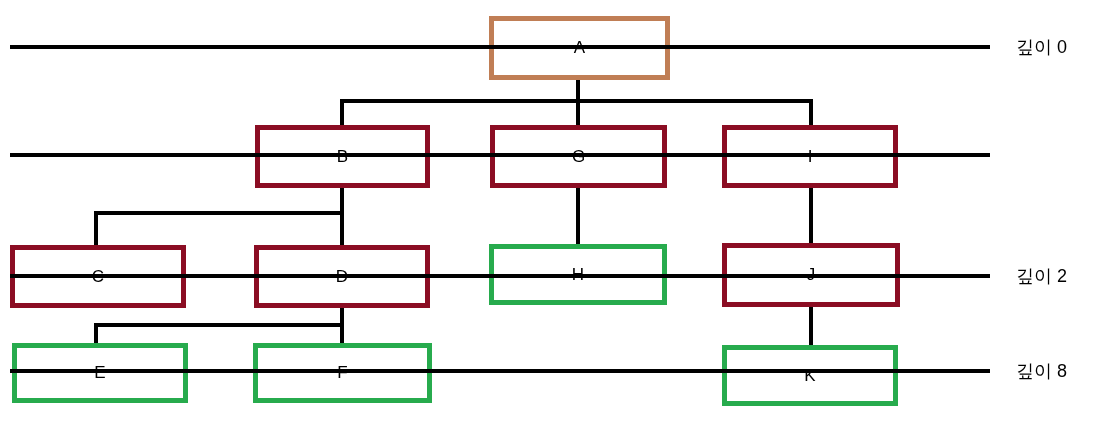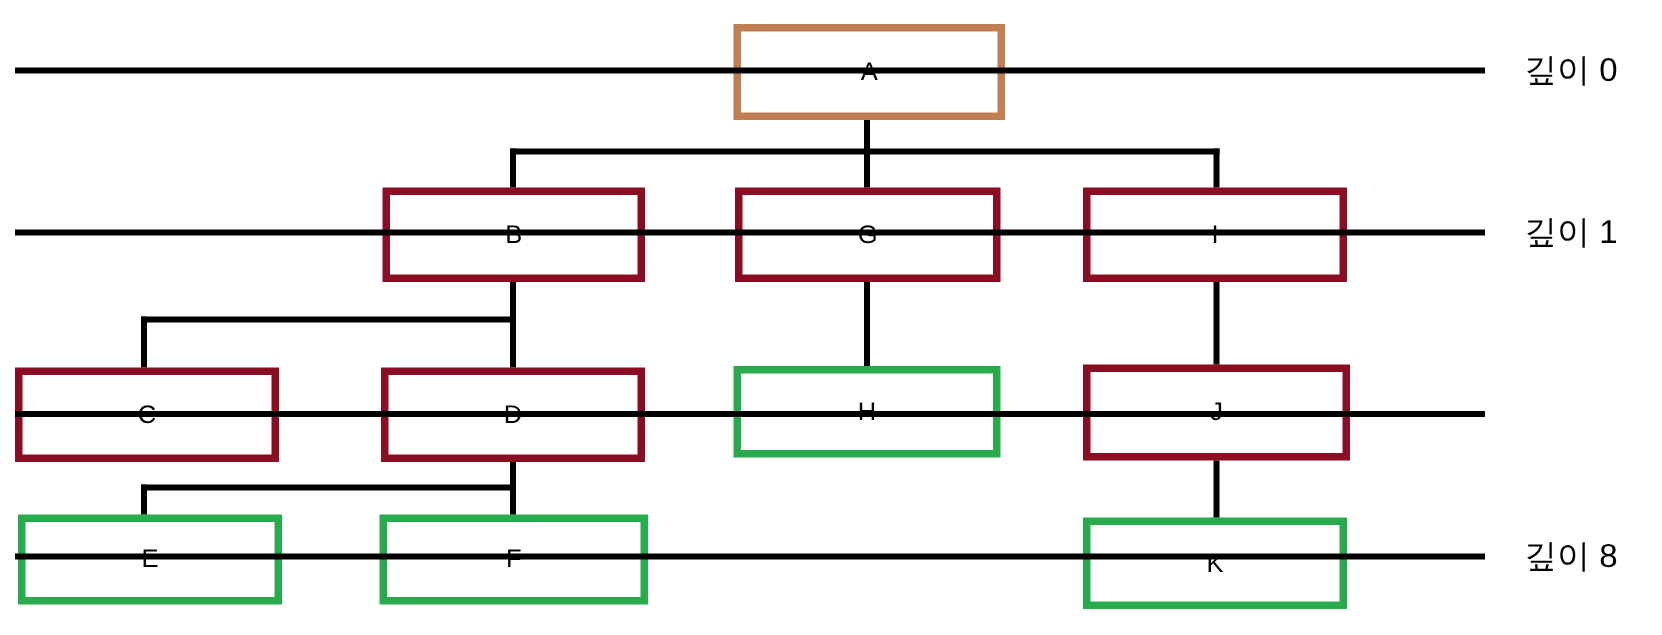--- a/index.html
+++ b/index.html
@@ -31,21 +31,21 @@
     background: var(--color-line);
     z-index: 2;
   }
   
   .depth-label {
     position: absolute;
     left: 1016px;
     width: 92px;
     height: 26px;
     line-height: 26px;
-    font-size: 22px;
+    font-size: 18px;
     color: var(--color-text);
     text-align: left;
     z-index: 1;
     white-space: nowrap;
   }
   
   .node {
     position: absolute;
     border-style: solid;
     border-width: 5px;
@@ -82,21 +82,21 @@
 <body>
 
 <div class="canvas">
 
   <div class="hline" style="top:45px"></div>
   <div class="hline" style="top:153px"></div>
   <div class="hline" style="top:274px"></div>
   <div class="hline" style="top:369px"></div>
 
   <div class="depth-label" style="top:34px">깊이 0</div>
-  <div class="depth-label" style="top:142px">깊이 1</div>
+  <div class="depth-label" style="top:263px">깊이 2</div>
   <div class="depth-label" style="top:358px">깊이 8</div>
 
   <div class="edge-v" style="left:576px;top:80px;height:45px"></div>
   <div class="edge-h" style="left:340px;top:99px;width:473px"></div>
   <div class="edge-v" style="left:340px;top:99px;height:26px"></div>
   <div class="edge-v" style="left:809px;top:99px;height:26px"></div>
 
   <div class="edge-v" style="left:340px;top:188px;height:57px"></div>
   <div class="edge-h" style="left:94px;top:211px;width:250px"></div>
   <div class="edge-v" style="left:94px;top:211px;height:34px"></div>

